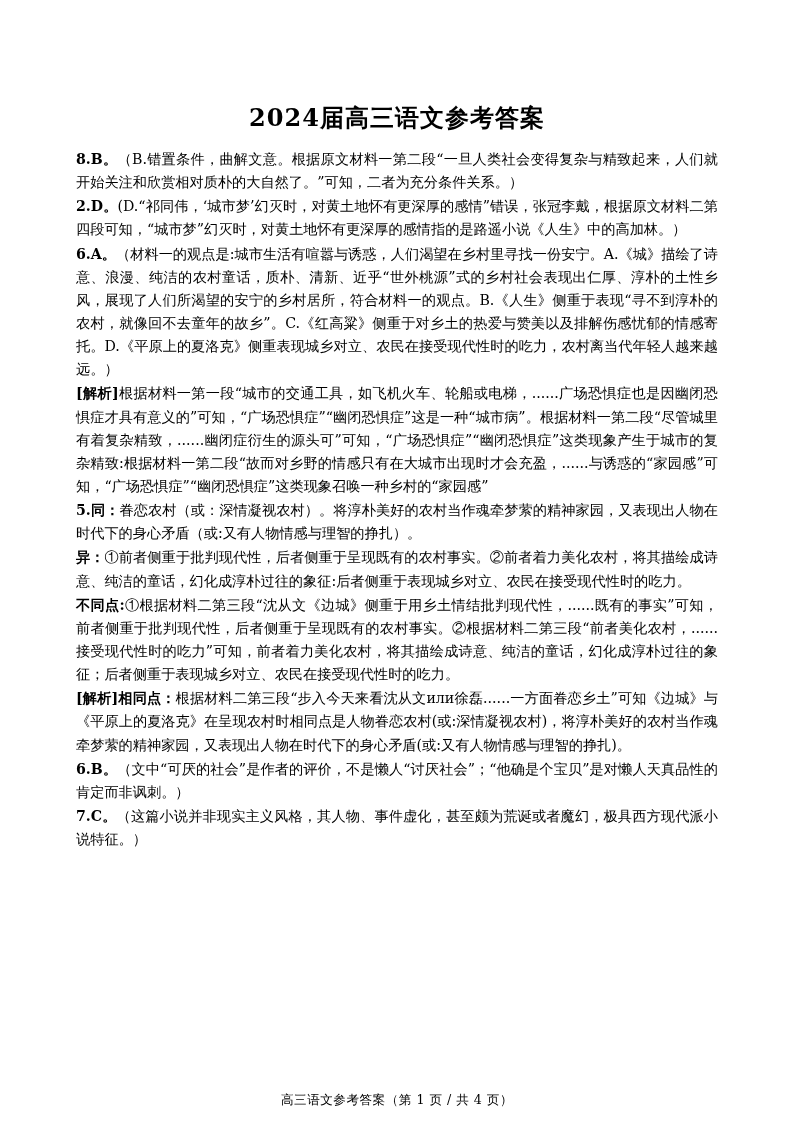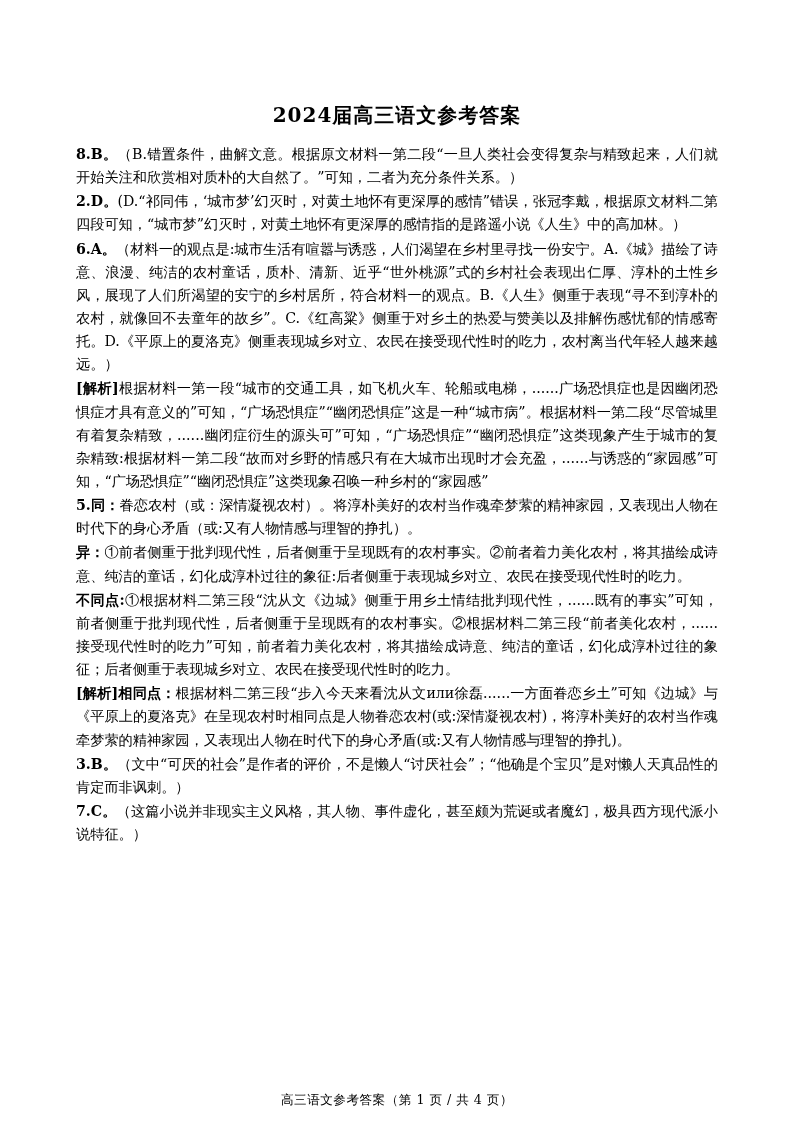--- a/index.html
+++ b/index.html
@@ -15,21 +15,21 @@
   }
   .page {
     position: relative;
     width: 794px;
     height: 1123px;
     box-sizing: border-box;
     padding: 72px 76px 0 76px;
   }
   .doc-title {
     text-align: center;
-    font-size: 20px;
+    font-size: 24px;
     font-weight: bold;
     letter-spacing: 1px;
     margin: 30px 0 14px 0;
     font-family: "DejaVu Serif", "Liberation Serif", serif;
   }
   .para {
     font-size: 14.2px;
     line-height: 1.63;
     text-align: justify;
     text-justify: inter-ideograph;
@@ -62,19 +62,19 @@
 
   <div class="body">
     <p class="para"><span class="num">8.B。</span><span>（B.错置条件，曲解文意。根据原文材料一第二段“一旦人类社会变得复杂与精致起来，人们就开始关注和欣赏相对质朴的大自然了。”可知，二者为充分条件关系。）</span></p>
     <p class="para"><span class="num">2.D。</span><span>(D.“祁同伟，‘城市梦’幻灭时，对黄土地怀有更深厚的感情”错误，张冠李戴，根据原文材料二第四段可知，“城市梦”幻灭时，对黄土地怀有更深厚的感情指的是路遥小说《人生》中的高加林。）</span></p>
     <p class="para"><span class="num">6.A。</span><span>（材料一的观点是:城市生活有喧嚣与诱惑，人们渴望在乡村里寻找一份安宁。A.《城》描绘了诗意、浪漫、纯洁的农村童话，质朴、清新、近乎“世外桃源”式的乡村社会表现出仁厚、淳朴的土性乡风，展现了人们所渴望的安宁的乡村居所，符合材料一的观点。B.《人生》侧重于表现“寻不到淳朴的农村，就像回不去童年的故乡”。C.《红高粱》侧重于对乡土的热爱与赞美以及排解伤感忧郁的情感寄托。D.《平原上的夏洛克》侧重表现城乡对立、农民在接受现代性时的吃力，农村离当代年轻人越来越远。）</span></p>
     <p class="para"><span class="tag">[解析]</span><span>根据材料一第一段“城市的交通工具，如飞机火车、轮船或电梯，......广场恐惧症也是因幽闭恐惧症才具有意义的”可知，“广场恐惧症”“幽闭恐惧症”这是一种“城市病”。根据材料一第二段“尽管城里有着复杂精致，......幽闭症衍生的源头可”可知，“广场恐惧症”“幽闭恐惧症”这类现象产生于城市的复杂精致:根据材料一第二段“故而对乡野的情感只有在大城市出现时才会充盈，......与诱惑的“家园感”可知，“广场恐惧症”“幽闭恐惧症”这类现象召唤一种乡村的“家园感”</span></p>
     <p class="para"><span class="num">5.同：</span><span>眷恋农村（或：深情凝视农村）。将淳朴美好的农村当作魂牵梦萦的精神家园，又表现出人物在时代下的身心矛盾（或:又有人物情感与理智的挣扎）。</span></p>
     <p class="para"><span class="num">异：</span><span>①前者侧重于批判现代性，后者侧重于呈现既有的农村事实。②前者着力美化农村，将其描绘成诗意、纯洁的童话，幻化成淳朴过往的象征:后者侧重于表现城乡对立、农民在接受现代性时的吃力。</span></p>
     <p class="para"><span class="tag">不同点:</span><span>①根据材料二第三段“沈从文《边城》侧重于用乡土情结批判现代性，......既有的事实”可知，前者侧重于批判现代性，后者侧重于呈现既有的农村事实。②根据材料二第三段“前者美化农村，......接受现代性时的吃力”可知，前者着力美化农村，将其描绘成诗意、纯洁的童话，幻化成淳朴过往的象征；后者侧重于表现城乡对立、农民在接受现代性时的吃力。</span></p>
     <p class="para"><span class="tag">[解析]相同点：</span><span>根据材料二第三段“步入今天来看沈从文или徐磊......一方面眷恋乡土”可知《边城》与《平原上的夏洛克》在呈现农村时相同点是人物眷恋农村(或:深情凝视农村)，将淳朴美好的农村当作魂牵梦萦的精神家园，又表现出人物在时代下的身心矛盾(或:又有人物情感与理智的挣扎)。</span></p>
-    <p class="para"><span class="num">3.B。</span><span>（文中“可厌的社会”是作者的评价，不是懒人“讨厌社会”；“他确是个宝贝”是对懒人天真品性的肯定而非讽刺。）</span></p>
+    <p class="para"><span class="num">6.B。</span><span>（文中“可厌的社会”是作者的评价，不是懒人“讨厌社会”；“他确是个宝贝”是对懒人天真品性的肯定而非讽刺。）</span></p>
     <p class="para"><span class="num">7.C。</span><span>（这篇小说并非现实主义风格，其人物、事件虚化，甚至颇为荒诞或者魔幻，极具西方现代派小说特征。）</span></p>
   </div>
 
   <div class="footer">高三语文参考答案（第 1 页 / 共 4 页）</div>
 
 </div>
 
 </body></html>

